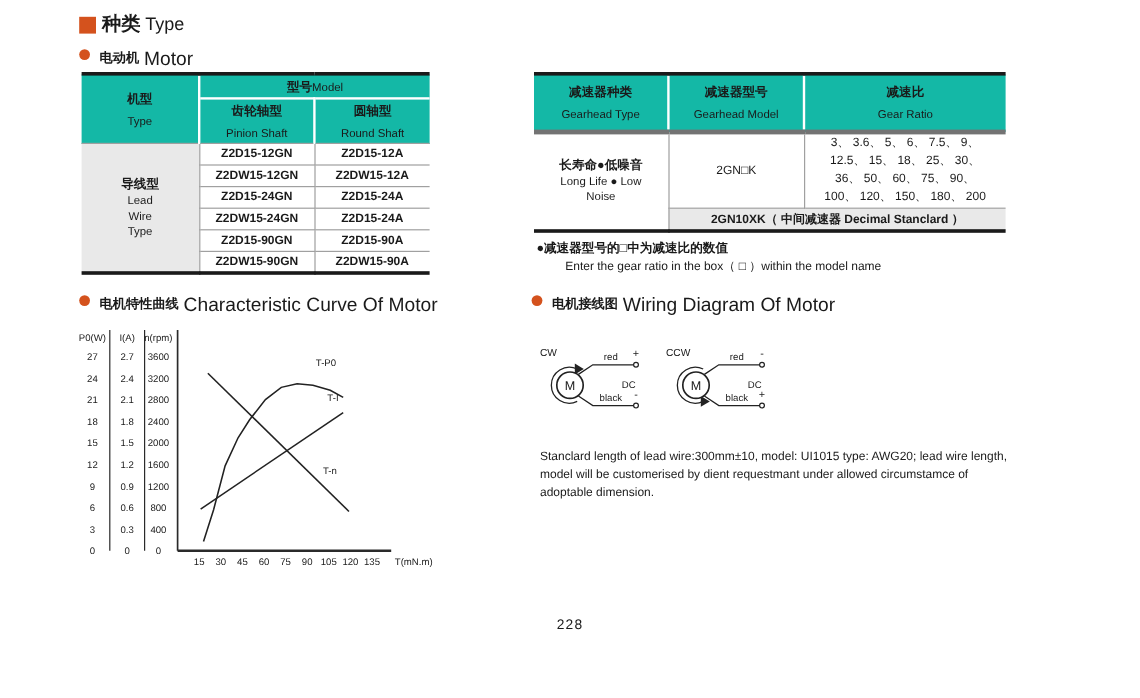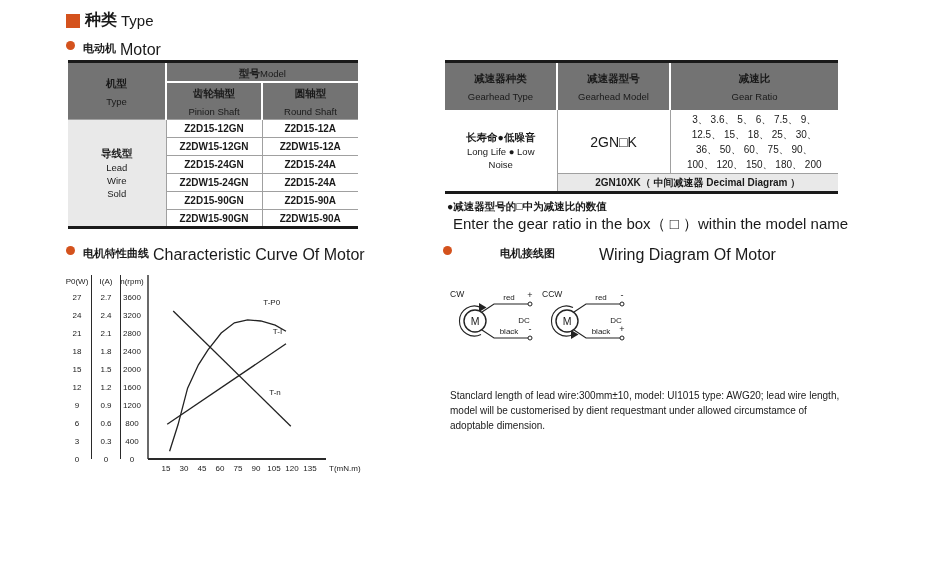--- a/index.html
+++ b/index.html
@@ -14,21 +14,21 @@
 
   
   .sec { position:absolute; display:flex; align-items:flex-start; }
   .sec .dot { width:9px; height:9px; border-radius:50%; background:#d4521d; margin-right:8px; flex:0 0 auto; }
   .sec .zh { font-size:11px; font-weight:700; }
   .sec .en { font-size:16px; font-weight:400; margin-left:4px; }
 
   
   table { border-collapse:collapse; table-layout:fixed; }
   th, td { text-align:center; vertical-align:middle; font-weight:400; }
-  .hdr { background:#737373; border:2px solid #ffffff; }
+  .hdr { background:#14b8a6; border:2px solid #ffffff; }
   .hdr .zh { font-size:10.5px; font-weight:700; display:inline; }
   .hdr .en { font-size:9.5px; font-weight:400; }
   .pre { white-space:pre-line; }
   .no-l { border-left:none !important; }
   .no-r { border-right:none !important; }
   .no-t { border-top:none !important; }
   .no-b { border-bottom:none !important; }
 
   .motor-table { position:absolute; left:68px; top:60px; width:290px;
     border-top:3px solid #1a1a1a; border-bottom:3px solid #1a1a1a; }
@@ -36,41 +36,41 @@
   .motor-table .sub-th { height:34px; border-bottom:1px solid #a0a0a0; }
   .motor-table td { border:1px solid #a0a0a0; background:#fff; height:18px;
     font-size:10px; font-weight:700; }
   .motor-table .rowhead { background:#e9e9e9; font-weight:400; }
   .rowhead .zh { font-size:10.5px; font-weight:700; }
   .rowhead .en { font-size:9.5px; line-height:13px; }
   .motor-table .type-th { border-bottom:1px solid #a0a0a0; }
 
   .gear-table { position:absolute; left:445px; top:60px; width:393px;
     border-top:3px solid #1a1a1a; border-bottom:3px solid #1a1a1a; }
-  .gear-table .hdr { height:48px; border-bottom:1px solid #737373; }
+  .gear-table .hdr { height:48px; border-bottom:4px solid #737373; }
   .gear-table td { border:1px solid #a0a0a0; background:#fff; font-size:10px; }
   .gear-table .life-cell .zh { font-size:10.5px; font-weight:700; }
   .gear-table .life-cell .en { font-size:9.5px; line-height:13px; }
-  .gear-table .model-val { font-size:14px;margin-left:48px; }
+  .gear-table .model-val { font-size:10px;margin-left:48px; }
   .gear-table .ratios { font-size:10px; line-height:15px; height:64px; }
   .gear-table .decimal { background:#e9e9e9; height:19px; font-size:10px; font-weight:600; }
 
   .gear-note { position:absolute; left:447px; top:200px; }
   .gear-note .zh { font-size:10.5px; font-weight:700; }
-  .gear-note .en { font-size:15px; padding-left:6px; margin-top:1px; }
+  .gear-note .en { font-size:10px; padding-left:6px; margin-top:1px;margin-left:18px; }
 
   
   .chart { position:absolute; left:63px; top:268px; }
   svg text { font-family:"Liberation Sans", sans-serif; fill:#1a1a1a; }
 
   
-  .wiring-row { position:absolute; left:448px; top:283px; display:flex; }
+  .wiring-row { position:absolute; left:448px; top:283px; display:flex; gap:13px; }
   .wiring-note { position:absolute; left:445px; top:372px; width:450px; }
   .wiring-note .zh { font-size:10.5px; font-weight:700; line-height:16px; }
-  .wiring-note .en { font-size:10px; line-height:15px; padding-left:5px; margin-top:16px; }
+  .wiring-note .en { font-size:10px; line-height:15px; padding-left:5px; margin-top:1px; }
 
   .footer { position:absolute; left:0; top:515px; width:950px; text-align:center;
     font-size:11.5px; letter-spacing:1px; }
 </style>
 </head>
 <body>
 
 <div class="page">
 
   <div class="page-title">
@@ -109,21 +109,21 @@
       <th class="hdr sub-th no-r">
         <span class="zh">圆轴型</span><br>
         <span class="en">Round Shaft</span>
       </th>
     </tr>
     <tr>
       <td class="rowhead no-l no-b" rowspan="6">
         <span class="zh">导线型</span><br>
         <span class="en pre">Lead
 Wire
-Sold</span>
+Type</span>
       </td>
       <td>Z2D15-12GN</td>
       <td class="no-r">Z2D15-12A</td>
     </tr>
     <tr>
       <td>Z2DW15-12GN</td>
       <td class="no-r">Z2DW15-12A</td>
     </tr>
     <tr>
       <td>Z2D15-24GN</td>
@@ -172,21 +172,21 @@
         <span class="en pre">Long Life ● Low
 Noise</span>
       </td>
       <td class="model-val">2GN□K</td>
       <td class="ratios pre no-r">3、 3.6、 5、 6、 7.5、 9、
 12.5、 15、 18、 25、 30、
 36、 50、 60、 75、 90、
 100、 120、 150、 180、 200</td>
     </tr>
     <tr>
-      <td class="decimal no-r no-b" colspan="2">2GN10XK（ 中间减速器 Decimal Diagram ）</td>
+      <td class="decimal no-r no-b" colspan="2">2GN10XK（ 中间减速器 Decimal Stanclard ）</td>
     </tr>
   </tbody>
     </table>
 
   <div class="gear-note">
     <div class="zh">●减速器型号的□中为减速比的数值</div>
     <div class="en">Enter the gear ratio in the box（ □ ）within the model name</div>
   </div>
 
   <div class="sec" style="left:66px; top:246px;">
@@ -246,21 +246,21 @@
         <text x="266" y="203" font-size="8">T(mN.m)</text>
         <polyline points="110.2,43.0 227.8,158.2" fill="none" stroke="#222" stroke-width="1.3"></polyline>
         <text x="206.2" y="127.1" font-size="8">T-n</text>
         <polyline points="104.2,156.2 223.0,75.8" fill="none" stroke="#222" stroke-width="1.3"></polyline>
         <text x="209.8" y="66.2" font-size="8">T-I</text>
         <polyline points="106.6,183.2 115.0,156.8 124.6,120.2 135.4,96.8 145.0,81.8 158.2,65.0 171.4,54.8 184.6,51.8 197.8,53.0 212.2,57.2 223.0,63.2" fill="none" stroke="#222" stroke-width="1.3"></polyline>
         <text x="200.2" y="37.400000000000006" font-size="8">T-P0</text>
       </svg>
   </div>
 
-  <div class="sec" style="left:443px; top:246px;gap:40px;">
+  <div class="sec" style="left:443px; top:246px;">
     <span class="dot"></span>
     <span class="zh">电机接线图</span>
     <span class="en">Wiring Diagram Of Motor</span>
   </div>
 
   <div class="wiring-row">
     <svg width="92" height="70">
       <text x="2" y="14" font-size="8.5">CW</text>
       <path d="M 33 24.5 A 15 15 0 1 0 33 51.5" fill="none" stroke="#222" stroke-width="1.1"></path>
       <polygon points="31,20 38.5,24.5 31,29" fill="#222"></polygon>
@@ -293,14 +293,15 @@
       <text x="76" y="40" text-anchor="middle" font-size="8">DC</text>
     </svg>
   </div>
 
   <div class="wiring-note">
     <div class="en pre">Stanclard length of lead wire:300mm±10, model: UI1015 type: AWG20; lead wire length,
 model will be customerised by dient requestmant under allowed  circumstamce of
 adoptable  dimension.</div>
   </div>
 
+  <div class="footer">228</div>
 
 </div>
 
 </body></html>

